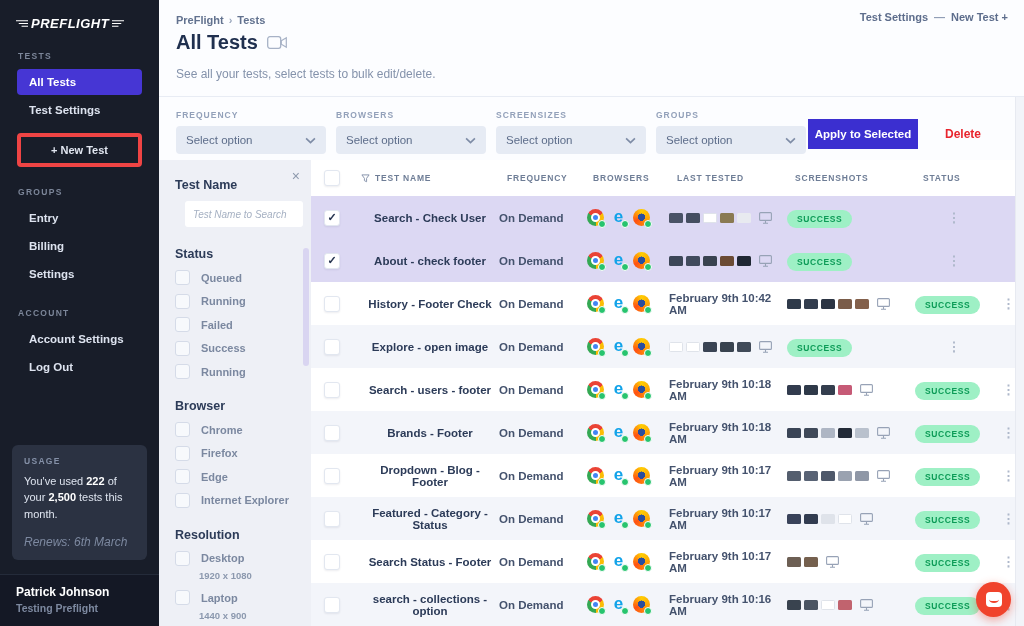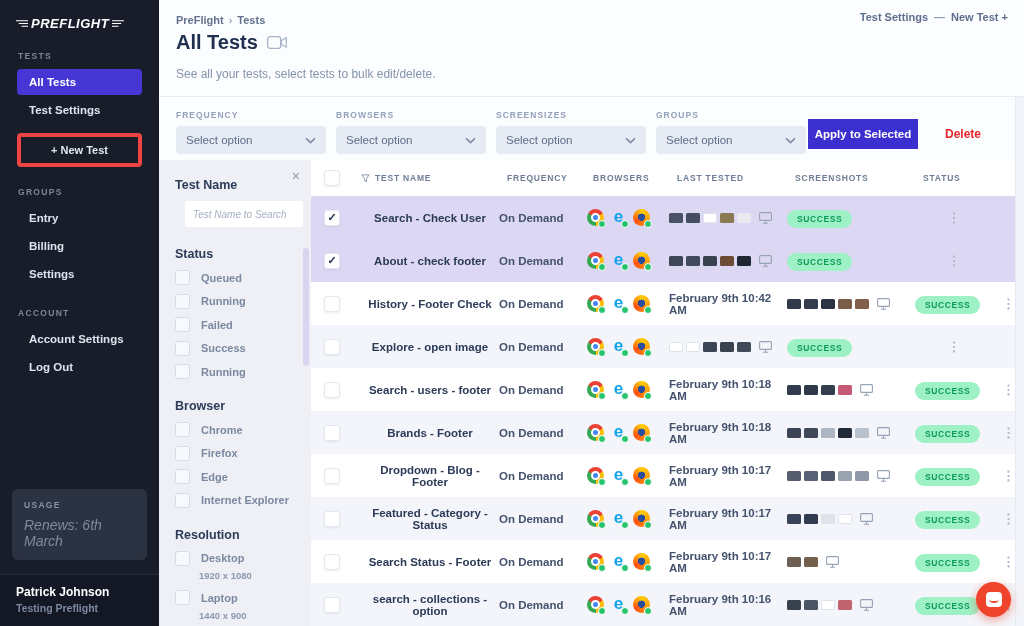--- a/index.html
+++ b/index.html
@@ -11,21 +11,21 @@
   .logo { display: flex; align-items: center; gap: 3px; padding: 16px 0 0 16px; }
   .logo-text { color: #fff; font-weight: bold; font-size: 13px; letter-spacing: .5px; font-style: italic; }
   .sec { font-size: 8.5px; letter-spacing: 1.3px; color: #7c8699; font-weight: bold; margin: 20px 18px 7px; }
   .sitem { font-size: 11.5px; font-weight: bold; color: #dde3ef; padding: 7px 12px; margin: 1px 17px; border-radius: 4px; cursor: pointer; }
   .sitem.active { background: #4636d4; color: #fff; }
   .newtest { margin: 9px 17px 0; border: 4px solid #ef4444; border-radius: 4px; text-align: center; padding: 7px 0; font-size: 11px; font-weight: bold; color: #e2e7f1; cursor: pointer; }
   .usagebox { margin: auto 12px 14px; background: #2b3242; border-radius: 6px; padding: 11px 12px; }
   .usage-label { font-size: 8.5px; letter-spacing: 1.3px; color: #8591a8; font-weight: bold; margin-bottom: 7px; }
   .usage-text { font-size: 11px; color: #dfe5f0; line-height: 1.5; }
   .usage-text b { color: #fff; }
-  .usage-renews { font-size: 14px; font-style: italic; color: #7d89a0; margin-top: 0; }
+  .usage-renews { font-size: 12px; font-style: italic; color: #7d89a0; margin-top: 13px; }
   .sfooter { background: #141825; padding: 10px 16px 12px; border-top: 1px solid #242b3a; }
   .uname { font-size: 12px; font-weight: bold; color: #fff; }
   .uorg { font-size: 10.5px; font-weight: bold; color: #7d89a0; margin-top: 3px; }
 
   
   .main { position: absolute; left: 159px; top: 0; width: 865px; height: 626px; background: #fcfdff; }
   .breadcrumb { position: absolute; left: 17px; top: 14px; font-size: 11px; font-weight: bold; color: #62728f; }
   .crumb-sep { color: #9aa7bd; margin: 0 5px; }
   .toplinks { position: absolute; right: 16px; top: 11px; font-size: 11px; font-weight: bold; color: #5d6d8c; }
   .toplinks .sep { color: #8e9cb4; margin: 0 6px; }
@@ -117,20 +117,21 @@
     <div class="sitem">Entry</div>
     <div class="sitem">Billing</div>
     <div class="sitem">Settings</div>
 
     <div class="sec">ACCOUNT</div>
     <div class="sitem">Account Settings</div>
     <div class="sitem">Log Out</div>
 
     <div class="usagebox">
       <div class="usage-label">USAGE</div>
+      <div class="usage-text"><span>You've used </span><b>222</b><span> of your </span><b>2,500</b><span> tests this month.</span></div>
       <div class="usage-renews">Renews: 6th March</div>
     </div>
     <div class="sfooter">
       <div class="uname">Patrick Johnson</div>
       <div class="uorg">Testing Preflight</div>
     </div>
   </div>
 
   <div class="main">
 

